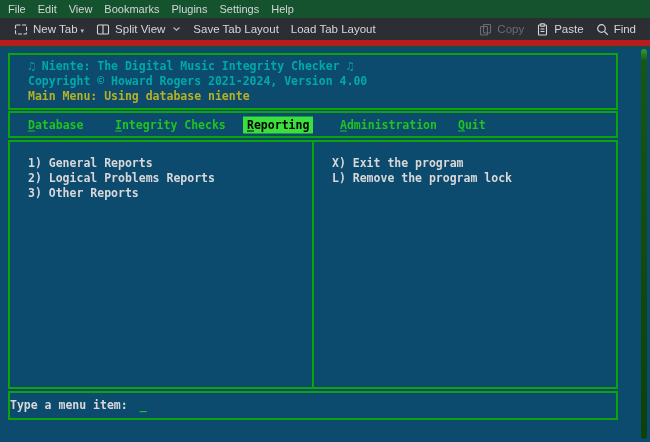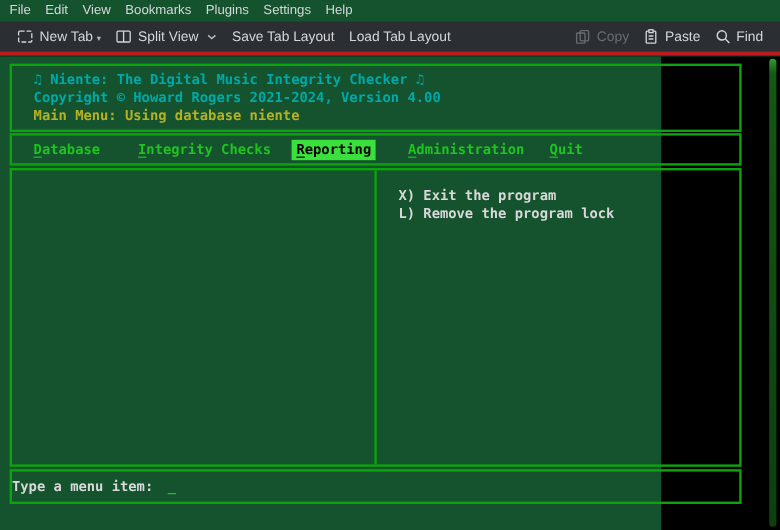--- a/index.html
+++ b/index.html
@@ -8,32 +8,32 @@
     background:#000; font-family:"Liberation Sans", sans-serif;
     -webkit-font-smoothing:antialiased;
   }
   
   .chrome { position:absolute; top:0; left:0; width:650px; height:47px; background:#14532d; }
   .menubar { display:flex; align-items:center; height:18px; padding-left:2px; }
   .mitem { padding:2px 6px; font-size:11px; color:#d4d6d8; cursor:default; }
   .toolbar {
     position:absolute; top:18px; left:0; width:650px; height:28px; box-sizing:border-box;
     display:flex; align-items:center; padding:0 8px;
-    background:#2b2f34; border-bottom:3px solid #b91c1c;
+    background:#2b2f34; border-bottom:6px solid #b91c1c;
     font-size:11.5px; color:#d4d6d8;
   }
   .tbtn { display:flex; align-items:center; gap:5px; padding:3px 6px; white-space:nowrap; }
   .tbtn svg { display:block; }
   .tbtn.disabled { color:#696d72; }
   .toolbar .spacer { flex:1; }
   .mini-caret { font-size:7px; color:#b8babd; align-self:flex-end; margin-left:-2px; margin-bottom:1px; }
   .chev { margin-left:2px; }
   
   .term {
-    position:absolute; top:47px; left:0; width:551px; height:395px; background:#14532d;
+    position:absolute; top:47px; left:0; width:650px; height:395px; background:#0c4a6e;
     font-family:"DejaVu Sans Mono","DejaVu Sans",monospace;
     font-weight:bold; font-size:11.5px; line-height:15px; color:#d8d8d8;
   }
   .box { position:absolute; left:8px; width:610px; box-sizing:border-box; border:2px solid #0ca30c; }
   .hdr-box   { top:6px;   height:57px; padding:4px 0 0 18px; }
   .menu-box  { top:64px;  height:27px; }
   .panel-box { top:93px;  height:249px; }
   .prompt-box{ top:344px; height:29px; display:flex; align-items:center; }
   .t-cyan   { color:#00a9a9; }
   .t-yellow { color:#b5b125; }
@@ -139,20 +139,25 @@
   <div class="box menu-box">
     <div class="tmenu-item" style="left:18px"><span class="hot">D</span><span>atabase</span></div>
     <div class="tmenu-item" style="left:105px"><span class="hot">I</span><span>ntegrity Checks</span></div>
     <div class="tmenu-item active" style="left:233px"><span class="hot">R</span><span>eporting</span></div>
     <div class="tmenu-item" style="left:330px"><span class="hot">A</span><span>dministration</span></div>
     <div class="tmenu-item" style="left:448px"><span class="hot">Q</span><span>uit</span></div>
   </div>
 
   <div class="box panel-box">
     <div class="vdivider"></div>
+    <div class="plist plist-left">
+      <div class="opt">1) General Reports</div>
+      <div class="opt">2) Logical Problems Reports</div>
+      <div class="opt">3) Other Reports</div>
+    </div>
     <div class="plist plist-right">
       <div class="opt">X) Exit the program</div>
       <div class="opt">L) Remove the program lock</div>
     </div>
   </div>
 
   <div class="box prompt-box">
     <span>Type a menu item:</span>
     <span class="cursor">_</span>
   </div>

